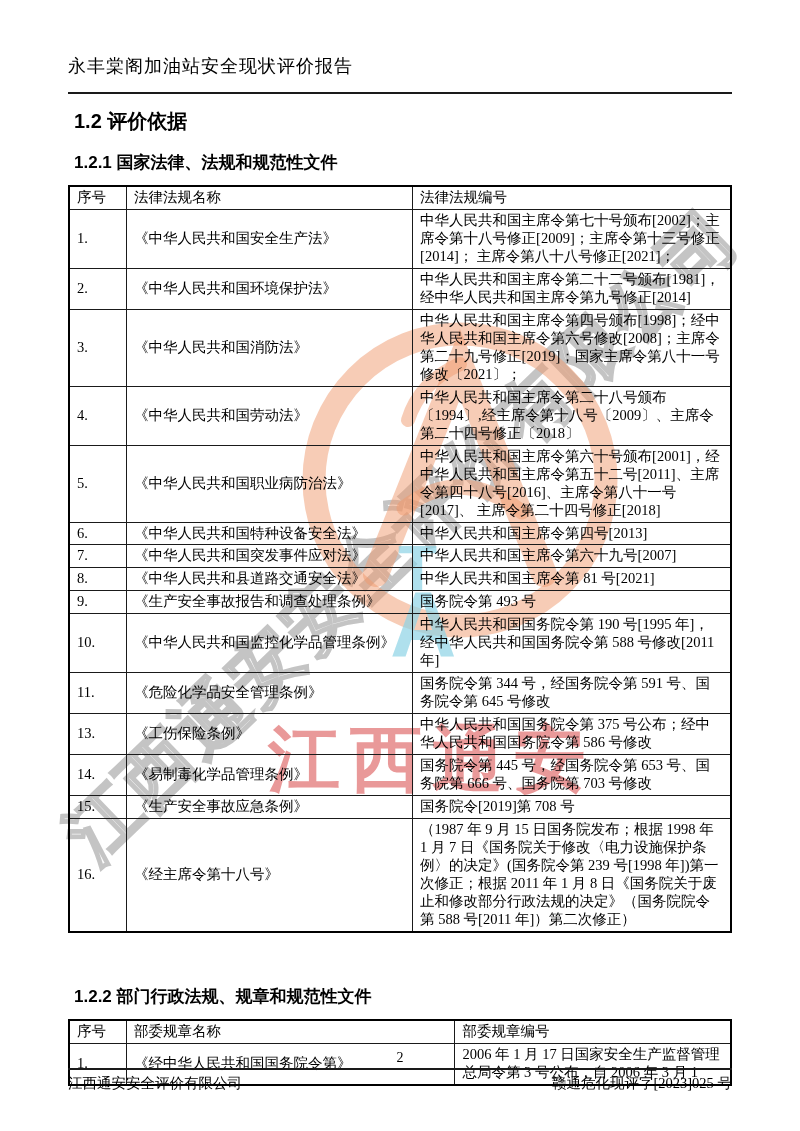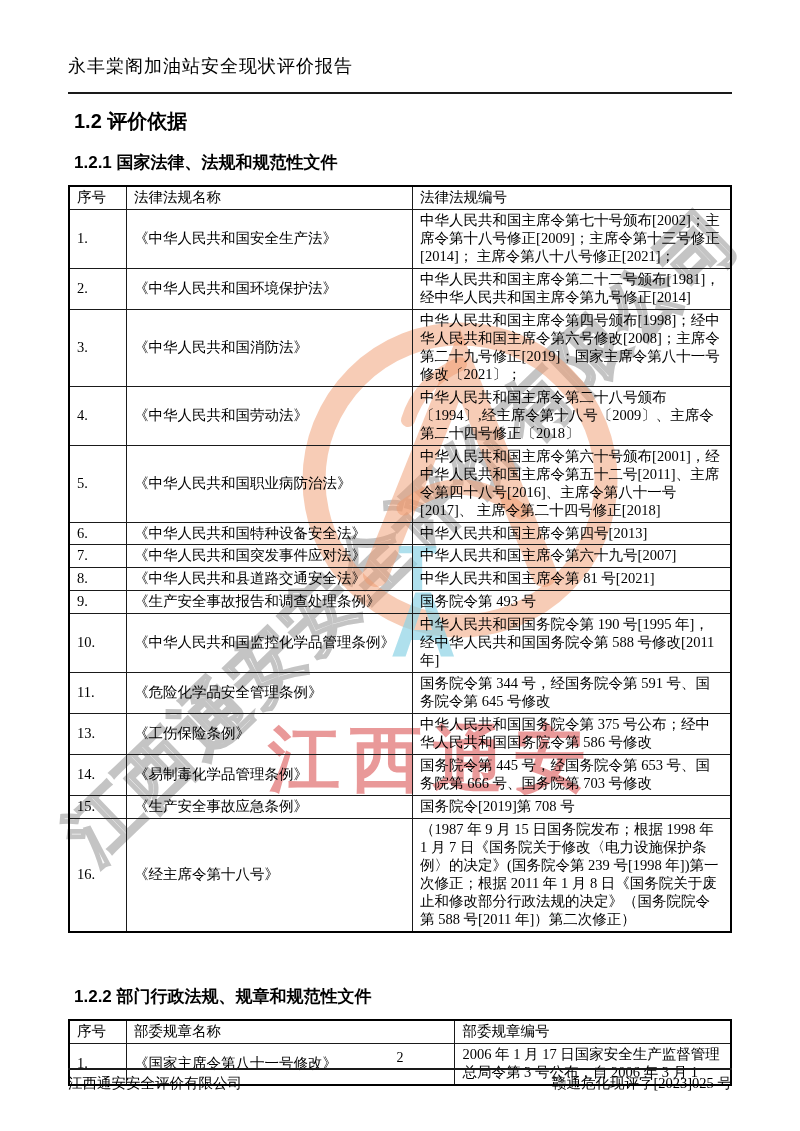--- a/index.html
+++ b/index.html
@@ -205,21 +205,21 @@
       <thead>
         <tr>
           <th>序号</th>
           <th>部委规章名称</th>
           <th>部委规章编号</th>
         </tr>
       </thead>
       <tbody>
           <tr>
             <td>1.</td>
-            <td>《国家主席令第八十一号修改》</td>
+            <td>《经中华人民共和国国务院令第》</td>
             <td>2006 年 1 月 17 日国家安全生产监督管理总局令第 3 号公布，自 2006 年 3 月 1</td>
           </tr>
         </tbody>
     </table>
 
   </div>
 
   <div class="page-footer">
     <div class="page-number">2</div>
     <hr class="footer-rule">

